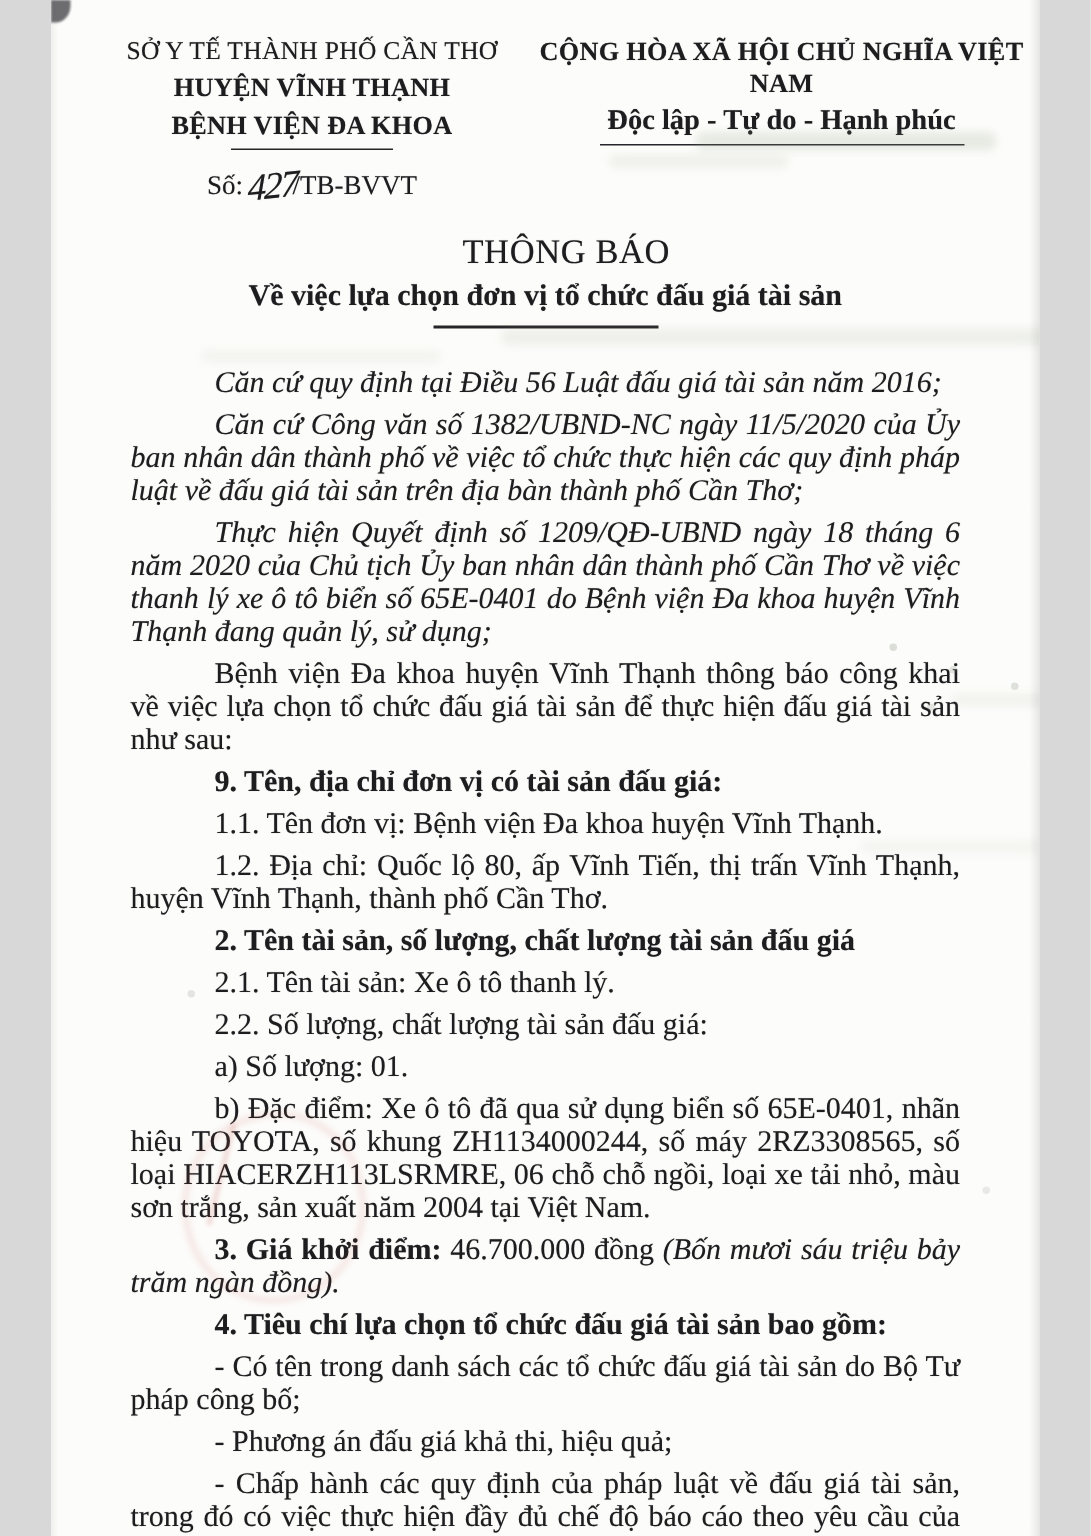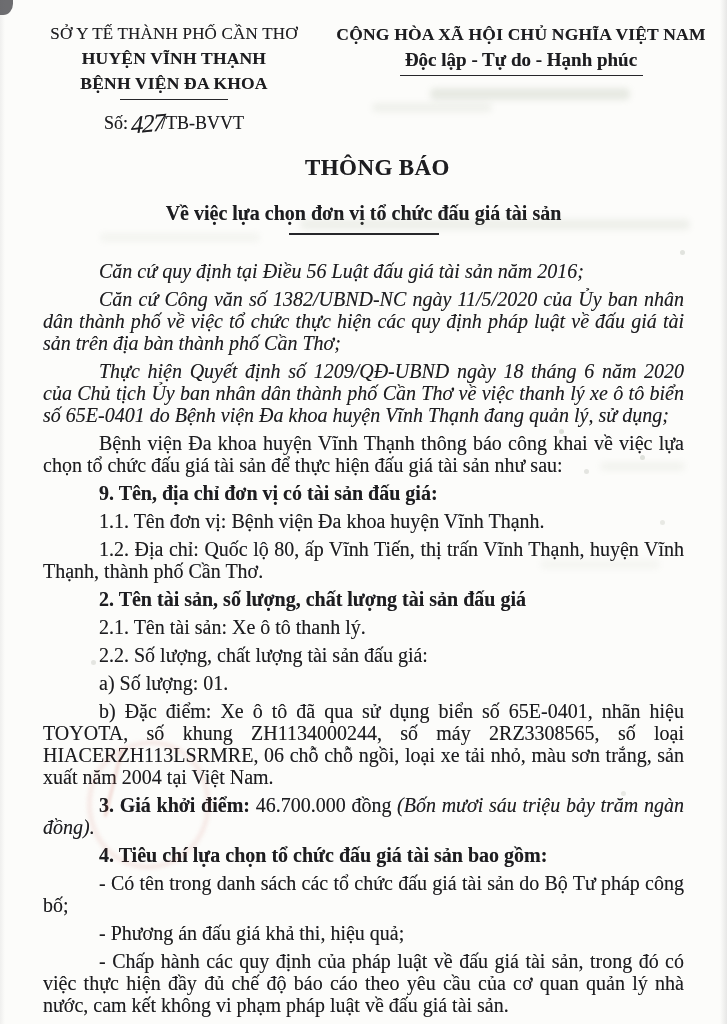--- a/index.html
+++ b/index.html
@@ -1,20 +1,20 @@
 <!DOCTYPE html>
 <html><head>
 <meta charset="utf-8">
 <style>
   * { box-sizing: border-box; }
   html, body { margin: 0; padding: 0; background: #d8d8d8; }
 
   .page {
     position: relative;
-    width: 727px;
+    width: 659px;
     height: 1024px;
     margin: 0 auto;
     overflow: hidden;
     background: #fcfcfa;
     color: #1d1d20;
     font-family: "Liberation Serif", "DejaVu Serif", serif;
     text-shadow: 0 0 0.6px rgba(30,30,34,.45);
   }
 
   
@@ -36,32 +36,32 @@
     vertical-align: -3px;
   }
   .header-right { flex: 1; text-align: center; padding-right: 3px; font-family: Liberation Serif, serif; }
   .h-country { font-size: 17.5px; font-weight: bold; letter-spacing: .2px; }
   .h-motto { font-size: 19px; font-weight: bold; margin-top: 4px; }
   .rule-right { width: 243px; margin: 4px auto 0; }
   .dateline { font-style: italic; font-size: 19px; margin-top: 29px; white-space: nowrap; }
 
   
   .title-block { text-align: center; margin-top: 21px; }
-  .doc-title { font-size: 23px; font-weight: bold; letter-spacing: .4px; padding-left: 28px; }
-  .doc-subtitle { font-size: 20px; font-weight: bold; margin-top: 21px; }
+  .doc-title { font-size: 23px; font-weight: normal; letter-spacing: .4px; padding-left: 28px; }
+  .doc-subtitle { font-size: 20px; font-weight: bold; margin-top: 5px; }
   .rule-title { width: 150px; margin: 8px auto 0; border-top-width: 2px; }
 
   
   .body-text {
     margin: 25px 37px 0 37px;
     font-size: 20px;
     line-height: 22px;
     text-align: justify;
   }
-  .body-text p { margin: 6px 6px; text-indent: 56px; }
+  .body-text p { margin: 6px 16px; text-indent: 56px; }
   .b  { font-weight: bold; }
   .it { font-style: italic; }
 
   
   .artifact { position: absolute; pointer-events: none; }
   .corner-smudge { left: 0; top: 0; width: 13px; height: 15px; background: #4a4a4e;
                    opacity: .8; border-radius: 0 0 75% 0; filter: blur(.6px); }
   .bleed { background: #94a086; filter: blur(3px); border-radius: 5px; }
   .bleed-1 { left: 430px; top: 88px;  width: 200px; height: 12px; opacity: .20; }
   .bleed-2 { left: 372px; top: 103px; width: 120px; height: 9px;  opacity: .12; }

